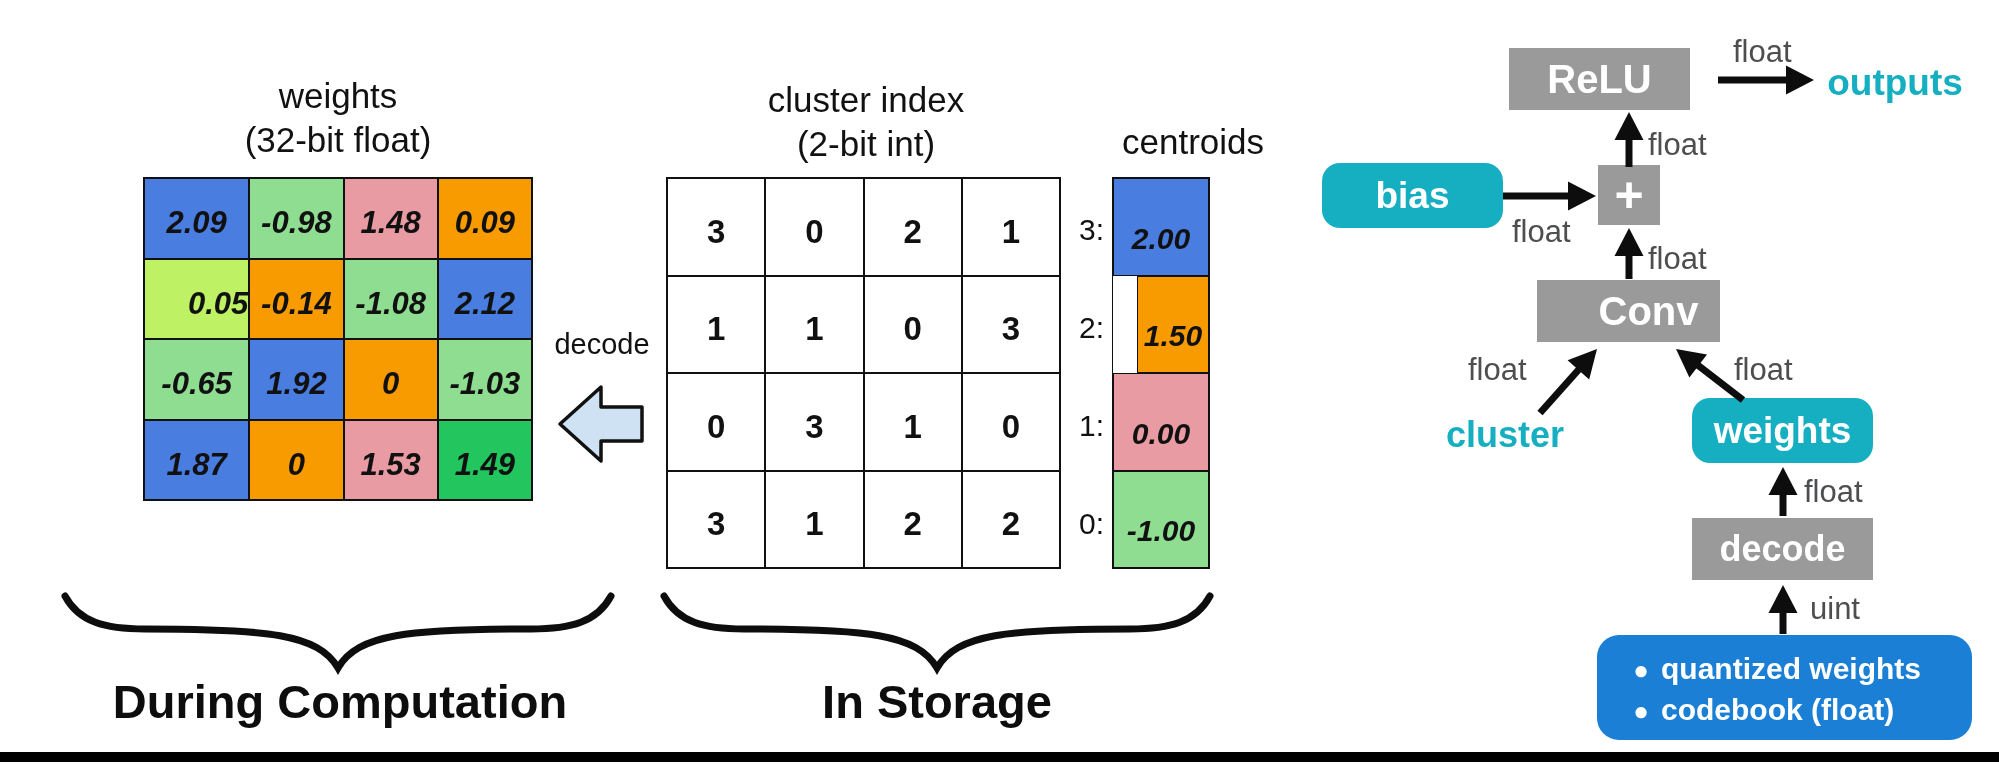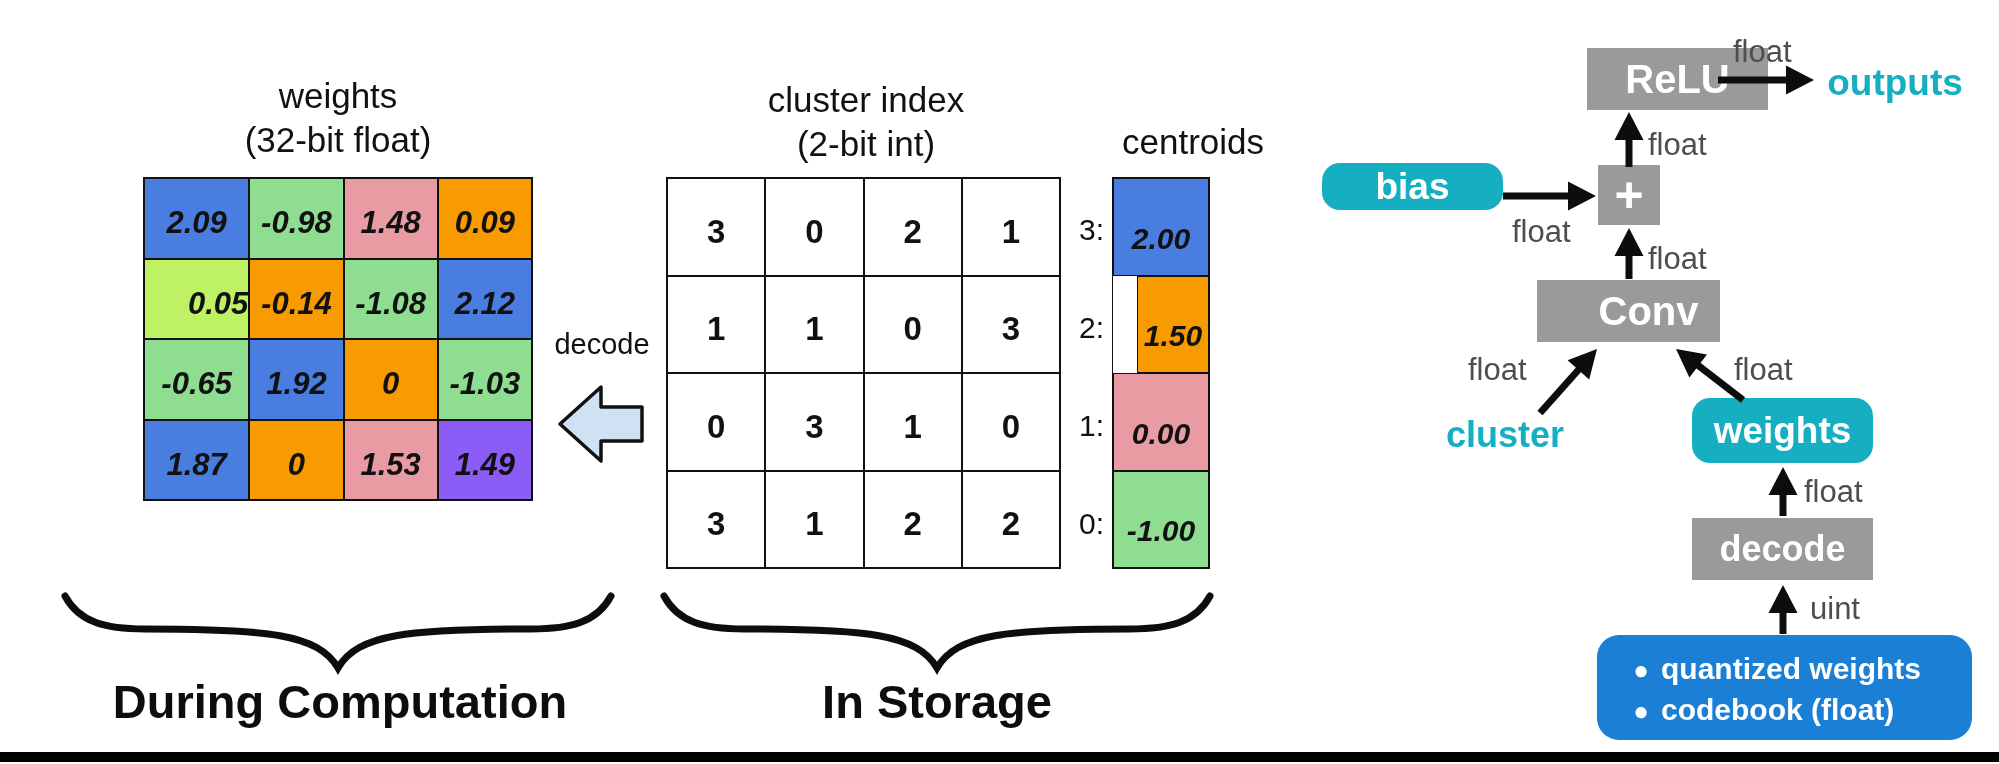--- a/index.html
+++ b/index.html
@@ -47,21 +47,21 @@
       <div class="cell wcell" style="background: rgb(248, 155, 0);">-0.14</div>
       <div class="cell wcell" style="background: rgb(142, 221, 145);">-1.08</div>
       <div class="cell wcell" style="background: rgb(74, 125, 224);">2.12</div>
       <div class="cell wcell" style="background: rgb(142, 221, 145);">-0.65</div>
       <div class="cell wcell" style="background: rgb(74, 125, 224);">1.92</div>
       <div class="cell wcell" style="background: rgb(248, 155, 0);">0</div>
       <div class="cell wcell" style="background: rgb(142, 221, 145);">-1.03</div>
       <div class="cell wcell" style="background: rgb(74, 125, 224);">1.87</div>
       <div class="cell wcell" style="background: rgb(248, 155, 0);">0</div>
       <div class="cell wcell" style="background: rgb(233, 155, 163);">1.53</div>
-      <div class="cell wcell" style="background: #8b5cf6;">1.49</div>
+      <div class="cell wcell" style="background: #22c55e;">1.49</div>
     </div>
 
   <div class="abs" style="left:540px;top:328px;width:124px;text-align:center;font-size:29px;color:#111;">decode</div>
 
   <div class="abs title" style="left:716px;top:78px;width:300px;">
     <div>cluster index</div>
     <div>(2-bit int)</div>
   </div>
 
   <div class="abs grid4" style="left:666px;top:177px;width:395px;height:392px;">
@@ -95,31 +95,31 @@
   <div class="abs centcol" style="left:1112px;top:177px;width:98px;height:392px;">
       <div class="centcell" style="background: rgb(74, 125, 224);">2.00</div>
       <div class="centcell" style="background: rgb(248, 155, 0); margin-left: 24px;">1.50</div>
       <div class="centcell" style="background: rgb(233, 155, 163);">0.00</div>
       <div class="centcell" style="background: rgb(142, 221, 145);">-1.00</div>
     </div>
 
   <div class="abs caption" style="left:40px;top:674px;width:600px;">During Computation</div>
   <div class="abs caption" style="left:687px;top:674px;width:500px;">In Storage</div>
 
-  <div class="abs node" style="left: 1587px; top: 48px; width: 181px; height: 62px; font-size: 40px; background: rgb(154, 154, 154);">ReLU</div>
+  <div class="abs node" style="left: 1509px; top: 48px; width: 181px; height: 62px; font-size: 40px; background: rgb(154, 154, 154);">ReLU</div>
 
   <div class="abs float-label" style="left:1733px;top:34px;">float</div>
 
   <div class="abs teal-text" style="left: 1795px; top: 62px; width: 200px; color: rgb(22, 175, 194);">outputs</div>
 
   <div class="abs float-label" style="left:1648px;top:127px;">float</div>
 
   <div class="abs node" style="left: 1598px; top: 165px; width: 62px; height: 60px; font-size: 50px; background: rgb(154, 154, 154);">+</div>
 
-  <div class="abs node rounded" style="left: 1322px; top: 163px; width: 181px; height: 47px; font-size: 37px; background: rgb(22, 175, 194);">bias</div>
+  <div class="abs node rounded" style="left: 1322px; top: 163px; width: 181px; height: 65px; font-size: 37px; background: rgb(22, 175, 194);">bias</div>
 
   <div class="abs float-label" style="left:1512px;top:214px;">float</div>
 
   <div class="abs float-label" style="left:1648px;top:241px;">float</div>
 
   <div class="abs node" style="left: 1537px; top: 280px; width: 183px; height: 62px; font-size: 40px; background: rgb(154, 154, 154); padding-left: 40px;">Conv</div>
 
   <div class="abs float-label" style="left:1468px;top:352px;">float</div>
 
   <div class="abs float-label" style="left:1734px;top:352px;">float</div>

